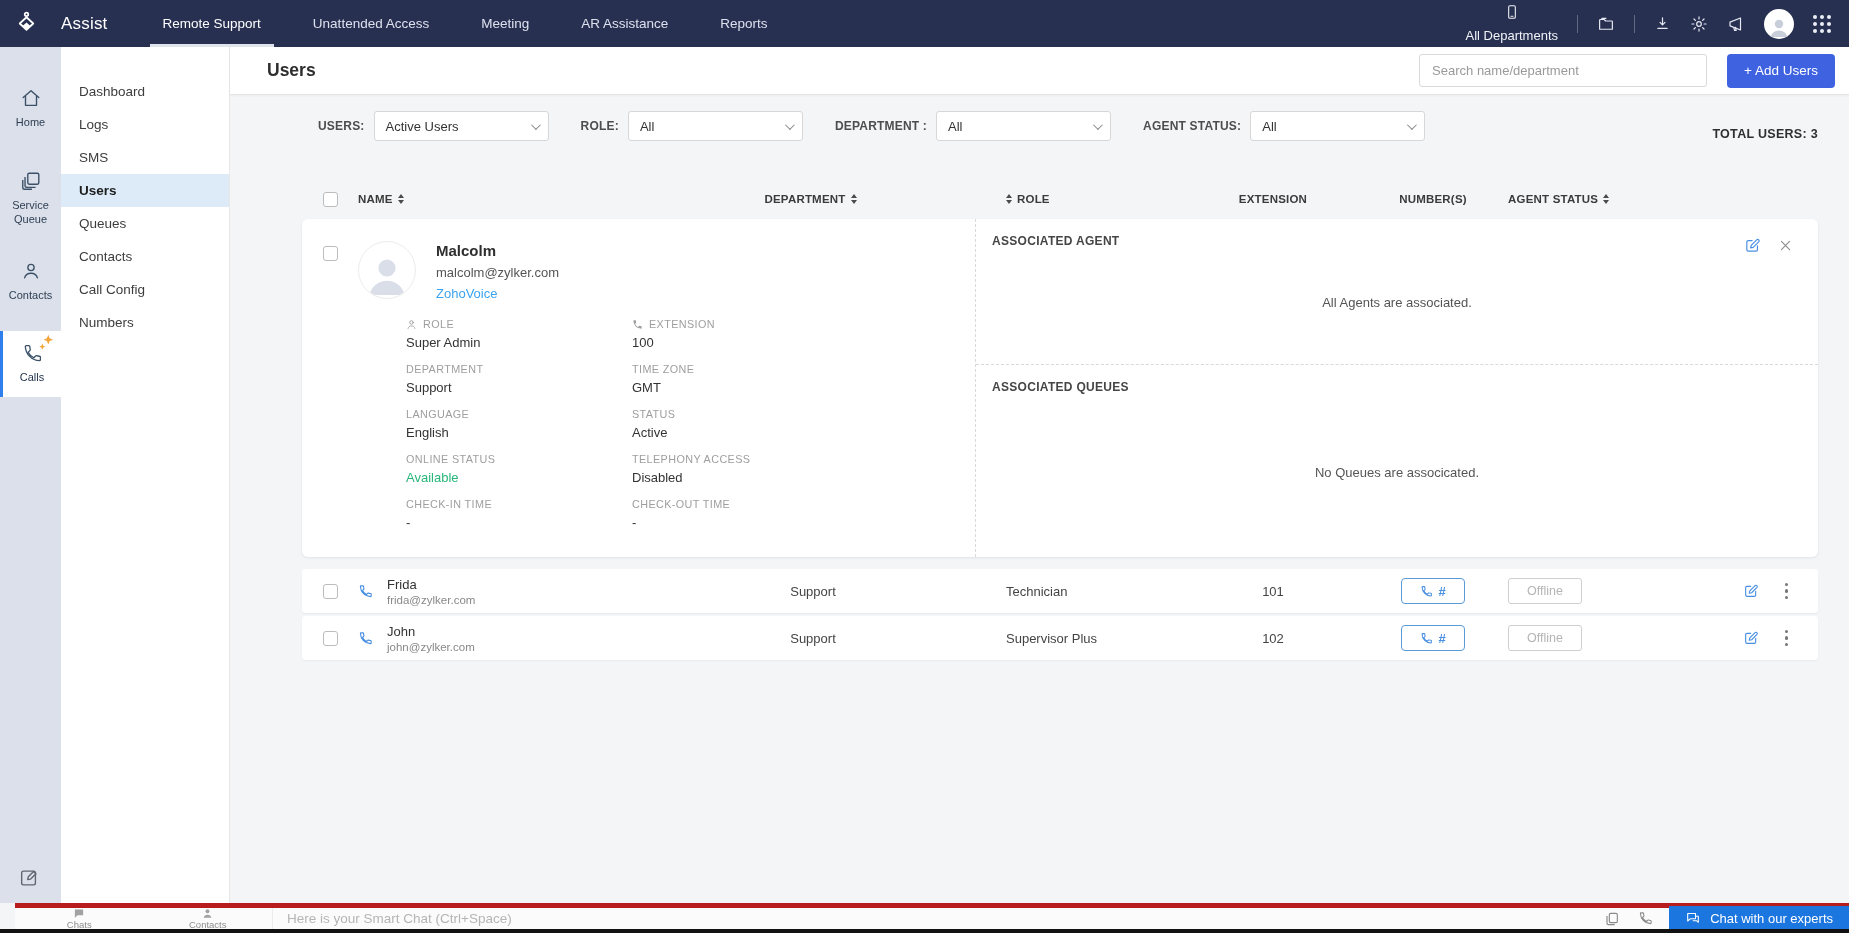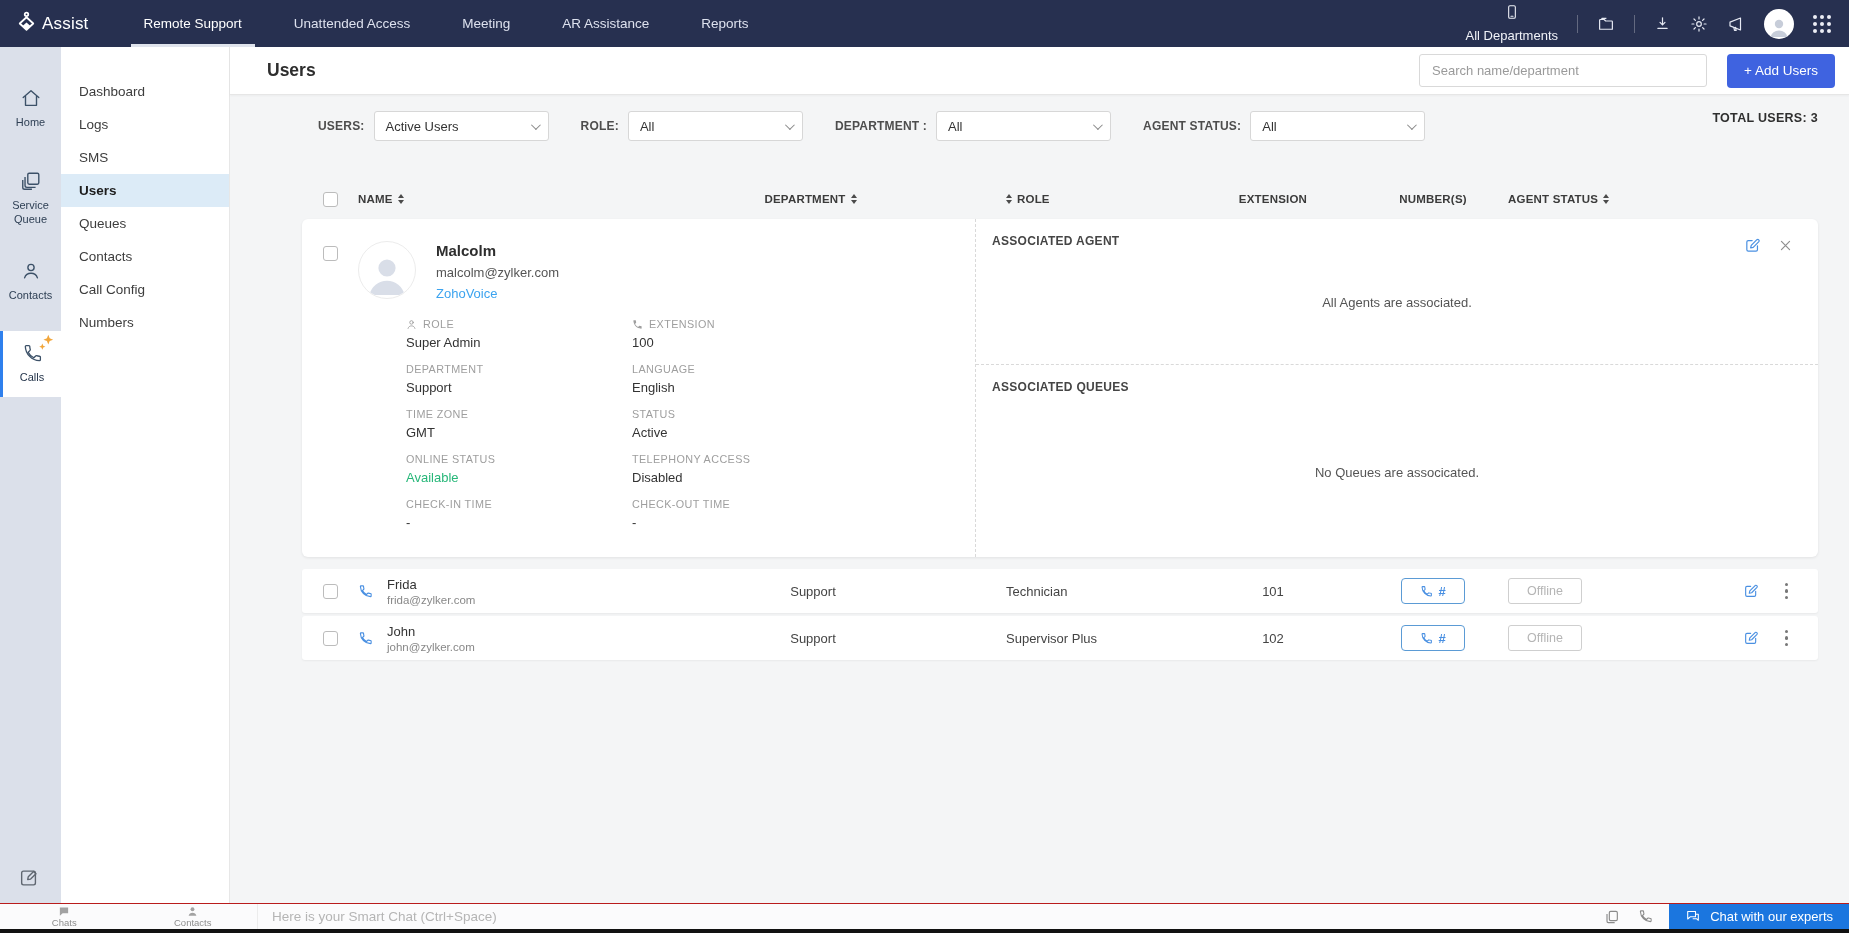--- a/index.html
+++ b/index.html
@@ -1,21 +1,21 @@
 <!DOCTYPE html>
 <html><head>
 <meta charset="utf-8">
 <style>
   * { margin:0; padding:0; box-sizing:border-box; }
   html,body { width:1849px; height:933px; font-family:"Liberation Sans", sans-serif; background:#f4f5f6; overflow:hidden; }
   .screen { position:relative; width:1849px; height:933px; background:#f4f5f6; }
 
   
   .topnav { position:absolute; top:0; left:0; right:0; height:47px; background:#273050; display:flex; align-items:stretch; padding:0 18px 0 14px; z-index:30; }
-  .brand { display:flex; align-items:center; gap:3px; margin-right:42px; cursor:pointer; }
+  .brand { display:flex; align-items:center; gap:22px; margin-right:42px; cursor:pointer; }
   .brand svg { color:#fff; }
   .brand-name { color:#fff; font-size:17px; font-weight:500; letter-spacing:.2px; }
   .navtabs { display:flex; align-items:stretch; gap:26px; }
   .navtab { position:relative; display:flex; align-items:center; padding:0 13px; color:#dde1ee; font-size:13.5px; cursor:pointer; white-space:nowrap; }
   .navtab.active { color:#fff; }
   .navtab.active::after { content:""; position:absolute; left:0; right:0; bottom:0; height:3px; background:#dfe3ec; }
   .nav-right { margin-left:auto; display:flex; align-items:center; gap:19px; color:#e6e9f3; }
   .nav-dept { display:flex; align-items:center; gap:8px; font-size:13px; color:#f0f2f8; cursor:pointer;flex-direction:column; }
   .nav-sep { width:1px; height:18px; background:rgba(255,255,255,.28); }
   .nav-ic { display:flex; align-items:center; color:#e6e9f3; cursor:pointer; }
@@ -46,21 +46,21 @@
   .page-header { height:48px; background:#fff; border-bottom:1px solid #e6e6e6; display:flex; align-items:center; padding:0 14px 0 37px; box-shadow:0 1px 2px rgba(0,0,0,.04); }
   .page-title { font-size:17.5px; font-weight:600; color:#2e2e2e; }
   .ph-right { margin-left:auto; display:flex; align-items:center; gap:20px; }
   .search-input { width:288px; height:33px; border:1px solid #d9d9d9; border-radius:3px; padding:0 12px; font-size:13px; color:#333; outline:none; font-family:"Liberation Sans", sans-serif; }
   .search-input::placeholder { color:#9a9a9a; }
   .add-btn { height:34px; padding:0 17px; background:#3f63e0; color:#fff; font-size:13.5px; border:none; border-radius:4px; cursor:pointer; font-family:"Liberation Sans", sans-serif; }
 
   .content { flex:1; padding:0 31px 0 72px; min-width:0; }
 
   
-  .filterbar { margin-top:16px; height:30px; display:flex; align-items:flex-start; padding-left:16px; }
+  .filterbar { margin-top:16px; height:30px; display:flex; align-items:flex-end; padding-left:16px; }
   .fgroup { display:flex; align-items:center; gap:9px; margin-right:32px; }
   .flabel { font-size:12px; font-weight:700; color:#4d4d4d; letter-spacing:.2px; white-space:nowrap; }
   .fselect { width:175px; height:30px; background:#fff; border:1px solid #d7d7d7; border-radius:3px; display:flex; align-items:center; justify-content:space-between; padding:0 10px 0 11px; font-size:13px; color:#333; cursor:pointer; }
   .chev { width:7px; height:7px; border-right:1.5px solid #8a8a8a; border-bottom:1.5px solid #8a8a8a; transform:rotate(45deg) translateY(-2px); }
   .total { margin-left:auto; font-size:12.5px; font-weight:700; color:#2f2f2f; letter-spacing:.3px; }
 
   
   .tgrid { display:grid; grid-template-columns:56px 330px 250px 250px 170px 150px 170px 1fr; align-items:center; }
   .thead { margin-top:44px; height:28px; font-size:11.5px; font-weight:700; color:#3b3b3b; letter-spacing:.2px; }
   .hc { display:flex; align-items:center; }
@@ -107,21 +107,21 @@
   .rc-center { display:flex; justify-content:center; font-size:13px; color:#444; }
   .rc-role { padding-left:68px; font-size:13px; color:#444; }
   .num-btn { width:64px; height:26px; border:1px solid #5b9bd5; border-radius:4px; background:#fff; display:flex; align-items:center; justify-content:center; gap:5px; color:#4a90e2; cursor:pointer; font-size:13px; font-weight:700; font-family:"Liberation Sans", sans-serif; }
   .status-btn { width:74px; height:26px; border:1px solid #cfcfcf; border-radius:3px; background:#fff; color:#b5b5b5; font-size:12.5px; cursor:pointer; font-family:"Liberation Sans", sans-serif; }
   .rc-agent { display:flex; }
   .rc-actions { display:flex; justify-content:flex-end; align-items:center; gap:24px; padding-right:28px; }
   .kebab { display:flex; flex-direction:column; gap:3px; cursor:pointer; padding:2px; }
   .kebab i { width:3.5px; height:3.5px; border-radius:50%; background:#777; }
 
   
-  .chatbar { position:absolute; left:0; right:0; bottom:4px; height:26px; background:#fbfbfc; border-top:1px solid #b91c1c; display:flex; align-items:center; }
+  .chatbar { position:absolute; left:15px; right:0; bottom:4px; height:26px; background:#fbfbfc; border-top:5px solid #b91c1c; display:flex; align-items:center; }
   .chat-tabs { width:258px; flex:none; height:100%; display:flex; border-right:1px solid #ececec; }
   .chat-tab { flex:1; display:flex; flex-direction:column; align-items:center; justify-content:center; gap:0; color:#9a9a9a; cursor:pointer; }
   .chat-tab svg { display:block; }
   .chat-tab-label { font-size:9.5px; color:#8e8e8e; line-height:1; margin-top:1px; }
   .smart-input { flex:1; height:100%; border:none; background:transparent; outline:none; padding-left:14px; font-size:13.5px; color:#3b82f6; font-family:"Liberation Sans", sans-serif; }
   .smart-input::placeholder { color:#b5b5b5; }
   .chat-icons { display:flex; align-items:center; gap:18px; margin:0 16px 0 8px; color:#8a8a8a; }
   .chat-icons > * { cursor:pointer; display:flex; }
   .experts-btn { height:26px; background:#1b76df; border:none; color:#fff; font-size:13px; padding:0 16px; display:flex; align-items:center; gap:9px; cursor:pointer; font-family:"Liberation Sans", sans-serif; }
   .taskbar-strip { position:absolute; left:0; right:0; bottom:0; height:4px; background:#111; }
@@ -411,29 +411,29 @@
               <div class="dvalue">100</div>
             </div>
             <div class="dcell">
               <div class="dlabel">
                   <span>DEPARTMENT</span>
                 </div>
               <div class="dvalue">Support</div>
             </div>
             <div class="dcell">
               <div class="dlabel">
+                  <span>TIME ZONE</span>
+                </div>
+              <div class="dvalue">GMT</div>
+            </div>
+            <div class="dcell">
+              <div class="dlabel">
                   <span>LANGUAGE</span>
                 </div>
               <div class="dvalue">English</div>
-            </div>
-            <div class="dcell">
-              <div class="dlabel">
-                  <span>TIME ZONE</span>
-                </div>
-              <div class="dvalue">GMT</div>
             </div>
             <div class="dcell">
               <div class="dlabel">
                   <span>STATUS</span>
                 </div>
               <div class="dvalue">Active</div>
             </div>
             <div class="dcell">
               <div class="dlabel">
                   <span>ONLINE STATUS</span>

